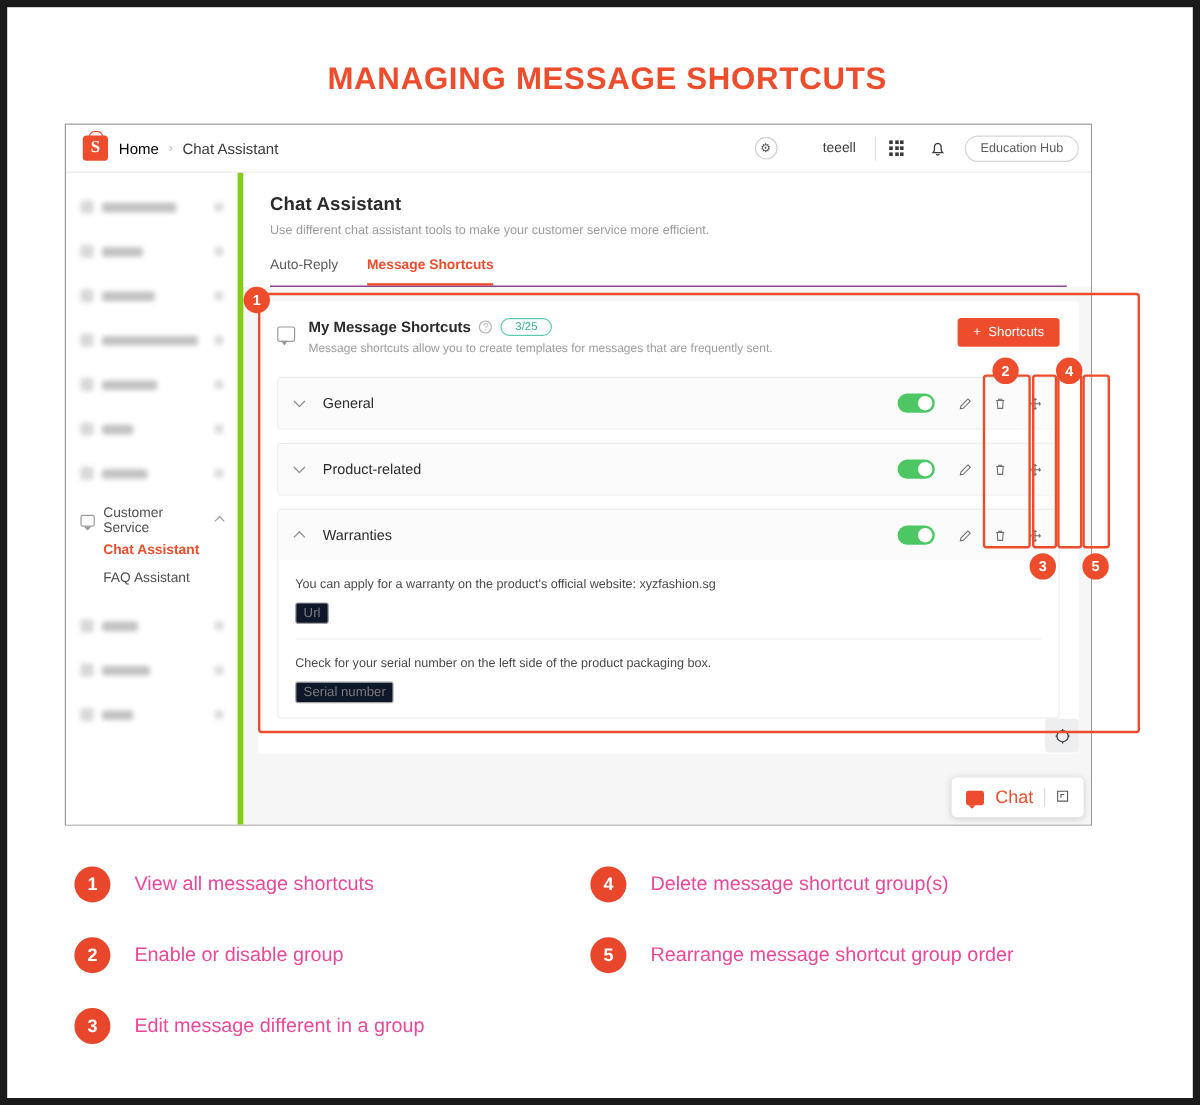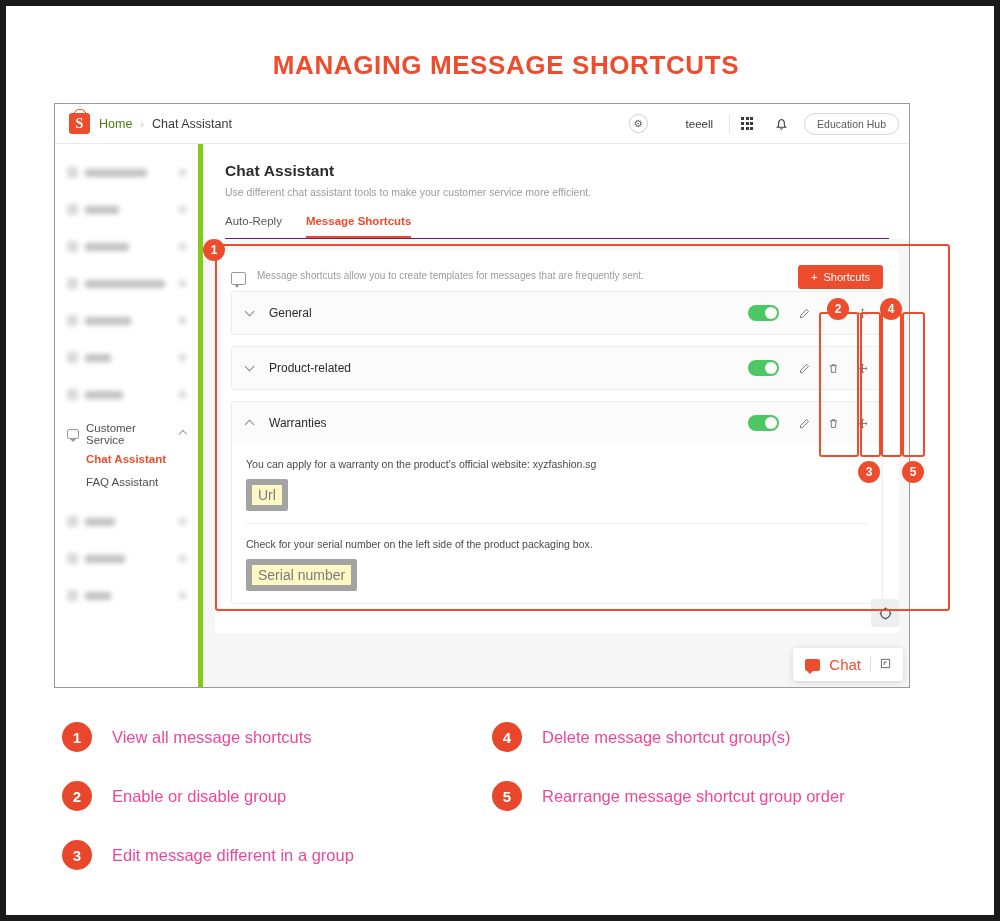--- a/index.html
+++ b/index.html
@@ -57,21 +57,21 @@
   .shopee-logo::before {
     content: "";
     position: absolute;
     top: -4px; left: 50%;
     transform: translateX(-50%);
     width: 11px; height: 7px;
     border: 1.6px solid #EE4D2D;
     border-bottom: none;
     border-radius: 6px 6px 0 0;
   }
-  .crumb { margin-left: 9px; font-size: 12.5px; color: #4d7c0f; }
+  .crumb { margin-left: 9px; font-size: 12.5px; color: #000000; }
   .crumb-sep { margin: 0 8px; font-size: 11px; color: #c0c0c0; }
   .crumb-current { font-size: 12.5px; color: #3a3a3a; }
 
   .topbar-right {
     margin-left: auto; margin-right: 12px;
     display: flex; align-items: center; gap: 0;
   }
   .user-chip { display: flex; align-items: center; gap: 7px; padding-right: 16px; }
   .avatar {
     width: 19px; height: 19px; border-radius: 50%;
@@ -182,21 +182,21 @@
   .add-btn {
     margin-left: auto;
     background: #EE4D2D; color: #fff;
     border-radius: 3px; border: none;
     font-size: 11px; padding: 6px 13px;
     display: flex; align-items: center; gap: 6px;
     white-space: nowrap;
   }
 
   
-  .groups { margin-top: 2px; }
+  .groups { margin-top: 18px; }
   .group-card {
     border: 1px solid #ededed; border-radius: 3px;
     margin-bottom: 11px; background: #fff;
   }
   .group-row {
     height: 42px; display: flex; align-items: center;
     background: #fbfbfb;
     padding-left: 14px;
   }
   .chev {
@@ -221,22 +221,22 @@
   }
   .act + .act { margin-left: 7px; }
   .act:last-child { margin-right: 9px; }
 
   .group-body { padding: 0 14px; }
   .msg-item { padding: 14px 0 12px 0; }
   .msg-item + .msg-item { border-top: 1px solid #f0f0f0; }
   .msg-text { font-size: 10.5px; color: #4a4a4a; }
   .tag {
     display: inline-block; margin-top: 9px;
-    border: 6px solid #a3a3a3; border-radius: 2px;
-    padding: 2px 6px; font-size: 14px; color: #7a7a7a; background: #fef9c3;
+    border: 1px solid #a3a3a3; border-radius: 2px;
+    padding: 2px 6px; font-size: 11px; color: #7a7a7a; background: #0f172a;
   }
 
   
   .scroll-top {
     position: absolute; right: 12px; bottom: 62px;
     width: 28px; height: 28px; background: #eceef0; border-radius: 3px;
     display: flex; align-items: center; justify-content: center;
   }
   .chat-widget {
     position: absolute; right: 8px; bottom: 8px;
@@ -401,20 +401,25 @@
         <div class="tabs">
           <div class="tab">Auto-Reply</div>
           <div class="tab active">Message Shortcuts</div>
         </div>
       </div>
 
       <div class="panel">
         <div class="panel-head">
           <span class="panel-bubble"></span>
           <div>
+            <div class="panel-title-row">
+              <span class="panel-title">My Message Shortcuts</span>
+              <span class="q-ico">?</span>
+              <span class="count-badge">3/25</span>
+            </div>
             <div class="panel-desc">Message shortcuts allow you to create templates for messages that are frequently sent.</div>
           </div>
           <button class="add-btn">
             <span>+</span>
             <span>Shortcuts</span>
           </button>
         </div>
 
         <div class="groups">
 

